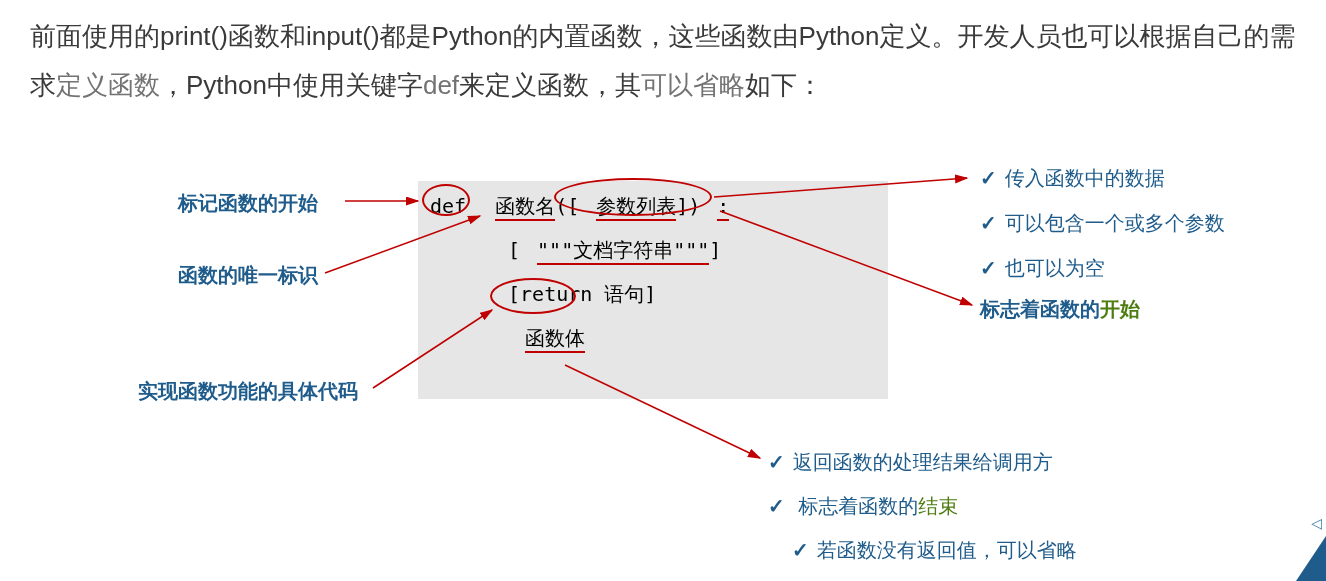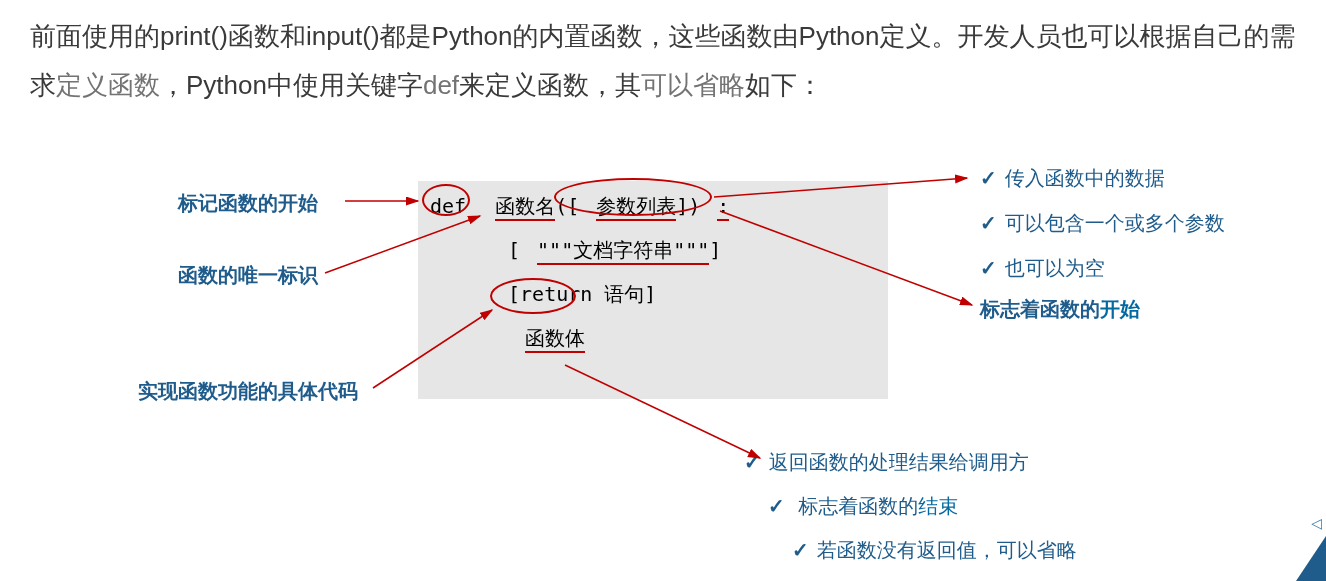--- a/index.html
+++ b/index.html
@@ -11,21 +11,21 @@
       position: relative;
       overflow: hidden;
     }
     .intro {
       padding: 12px 30px 0 30px;
       font-size: 26px;
       line-height: 1.9;
       color: #3a3a3a;
     }
     .red { color: #737373; }
-    .darkred { color: #0369a1; }
+    .darkred { color: #4d7c0f; }
     .code-box {
       position: absolute;
       left: 418px;
       top: 181px;
       width: 470px;
       height: 218px;
       background: #e6e6e6;
       font-family: "SimSun", monospace;
       font-size: 20px;
       color: #000;
@@ -119,21 +119,21 @@
 <div class="annotation" style="left:138px; top:378px;">实现函数功能的具体代码</div>
 
 <div class="check-item" style="left:980px; top:165px;">传入函数中的数据</div>
 <div class="check-item" style="left:980px; top:210px;">可以包含一个或多个参数</div>
 <div class="check-item" style="left:980px; top:255px;">也可以为空</div>
 
 <div class="annotation" style="left:980px; top:296px;">
   <span>标志着函数的</span><span class="darkred">开始</span>
 </div>
 
-<div class="check-item" style="left:744px; top:449px;">返回函数的处理结果给调用方</div>
+<div class="check-item" style="left:768px; top:449px;">返回函数的处理结果给调用方</div>
 <div class="check-item" style="left:768px; top:493px;">
   <span>标志着函数的</span><span class="darkred">结束</span>
 </div>
 <div class="check-item" style="left:792px; top:537px;">若函数没有返回值，可以省略</div>
 
 <svg class="arrows">
   <defs>
     <marker id="arr" markerWidth="10" markerHeight="10" refX="8" refY="3" orient="auto">
       <path d="M0,0 L9,3 L0,6 Z" fill="#c00000"></path>
     </marker>

